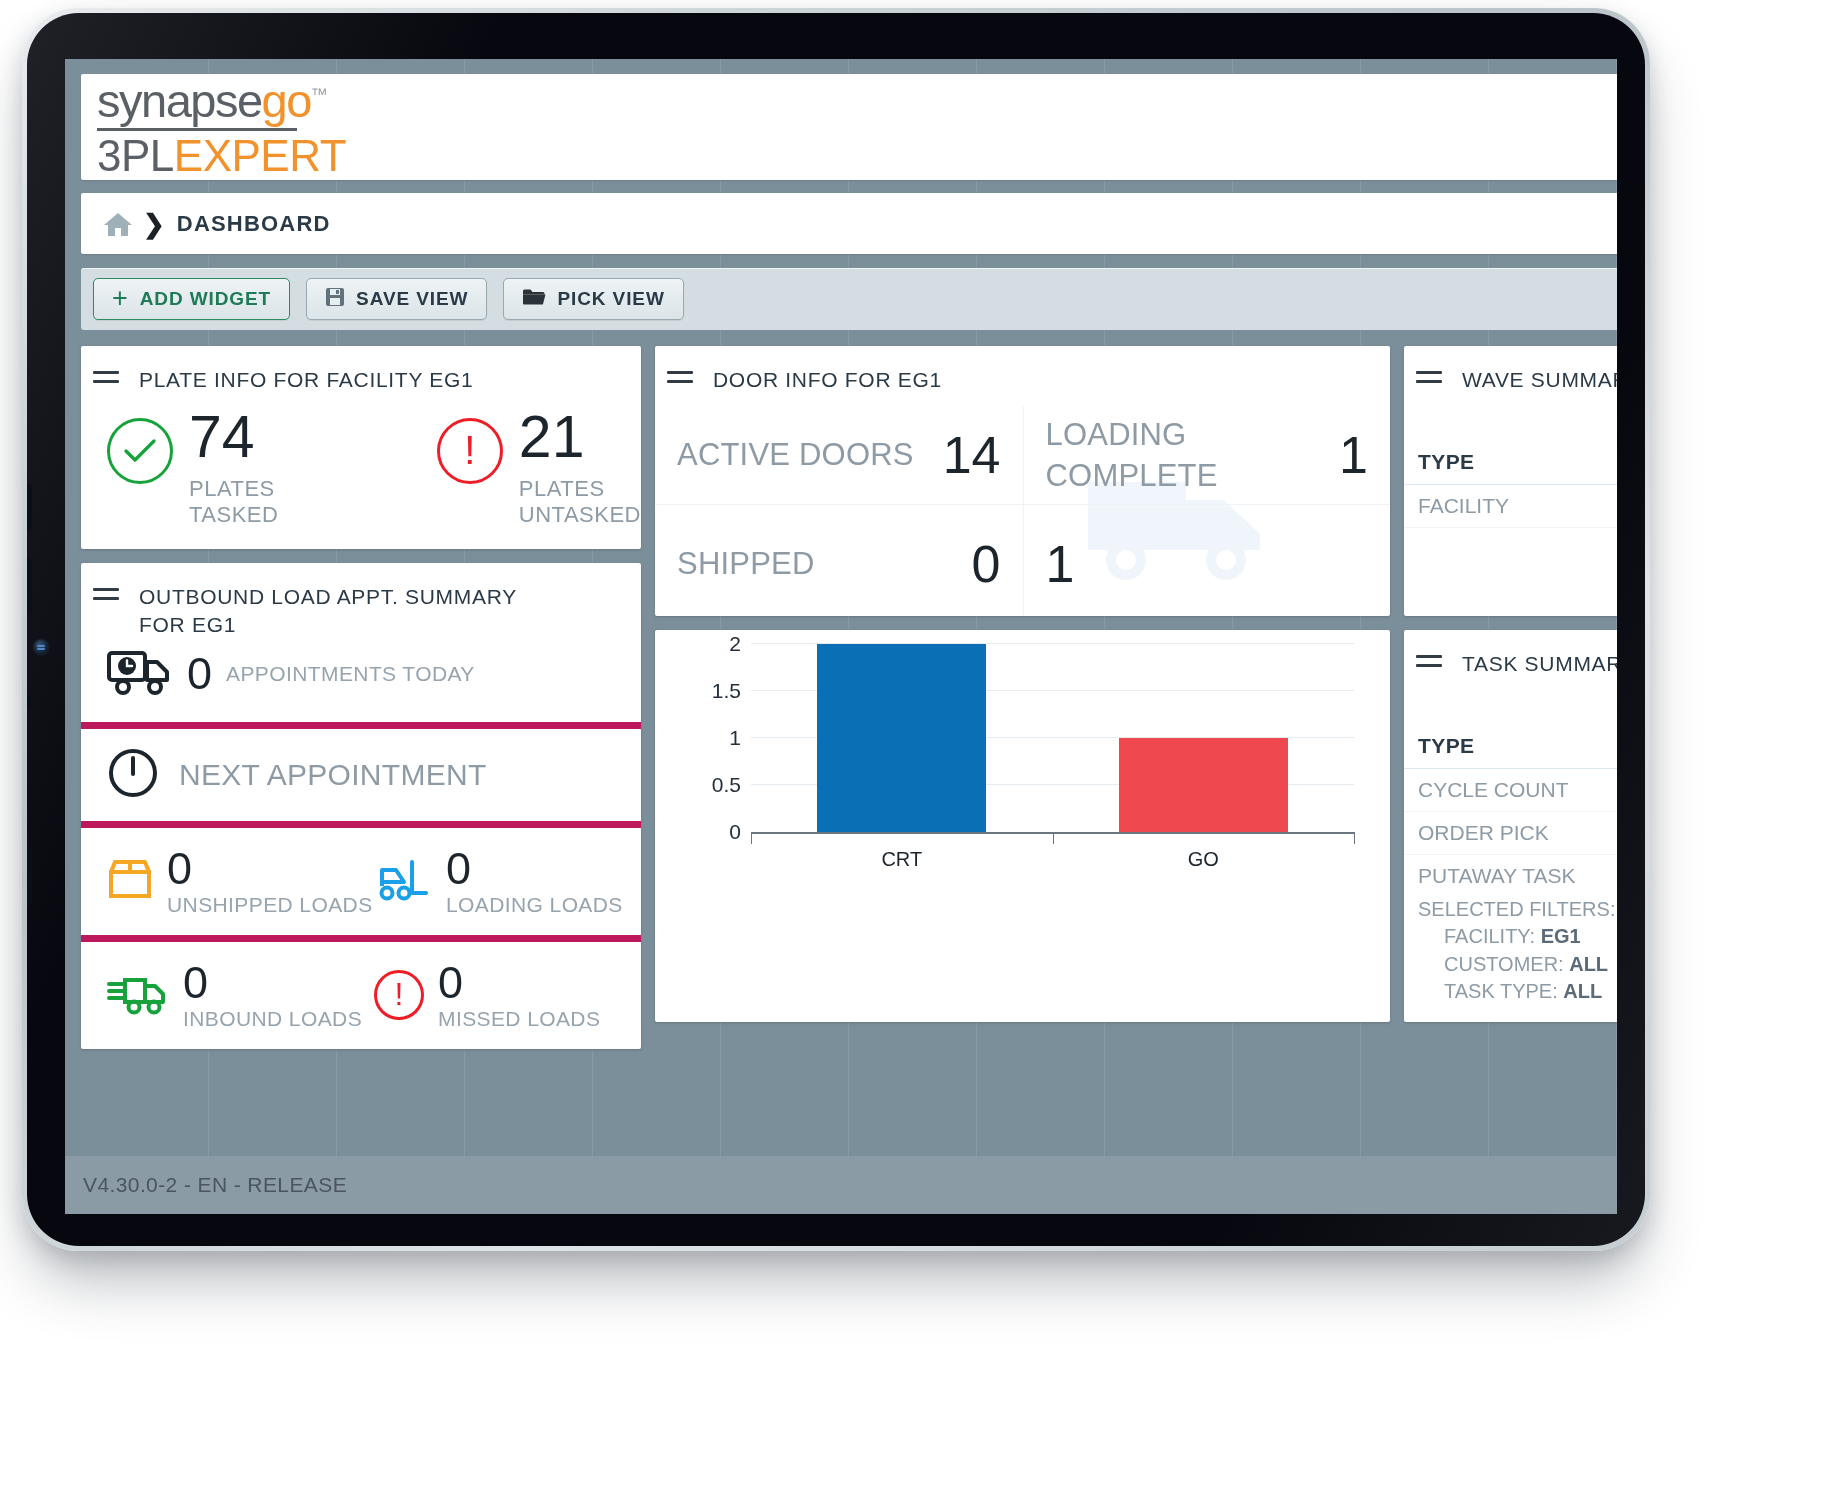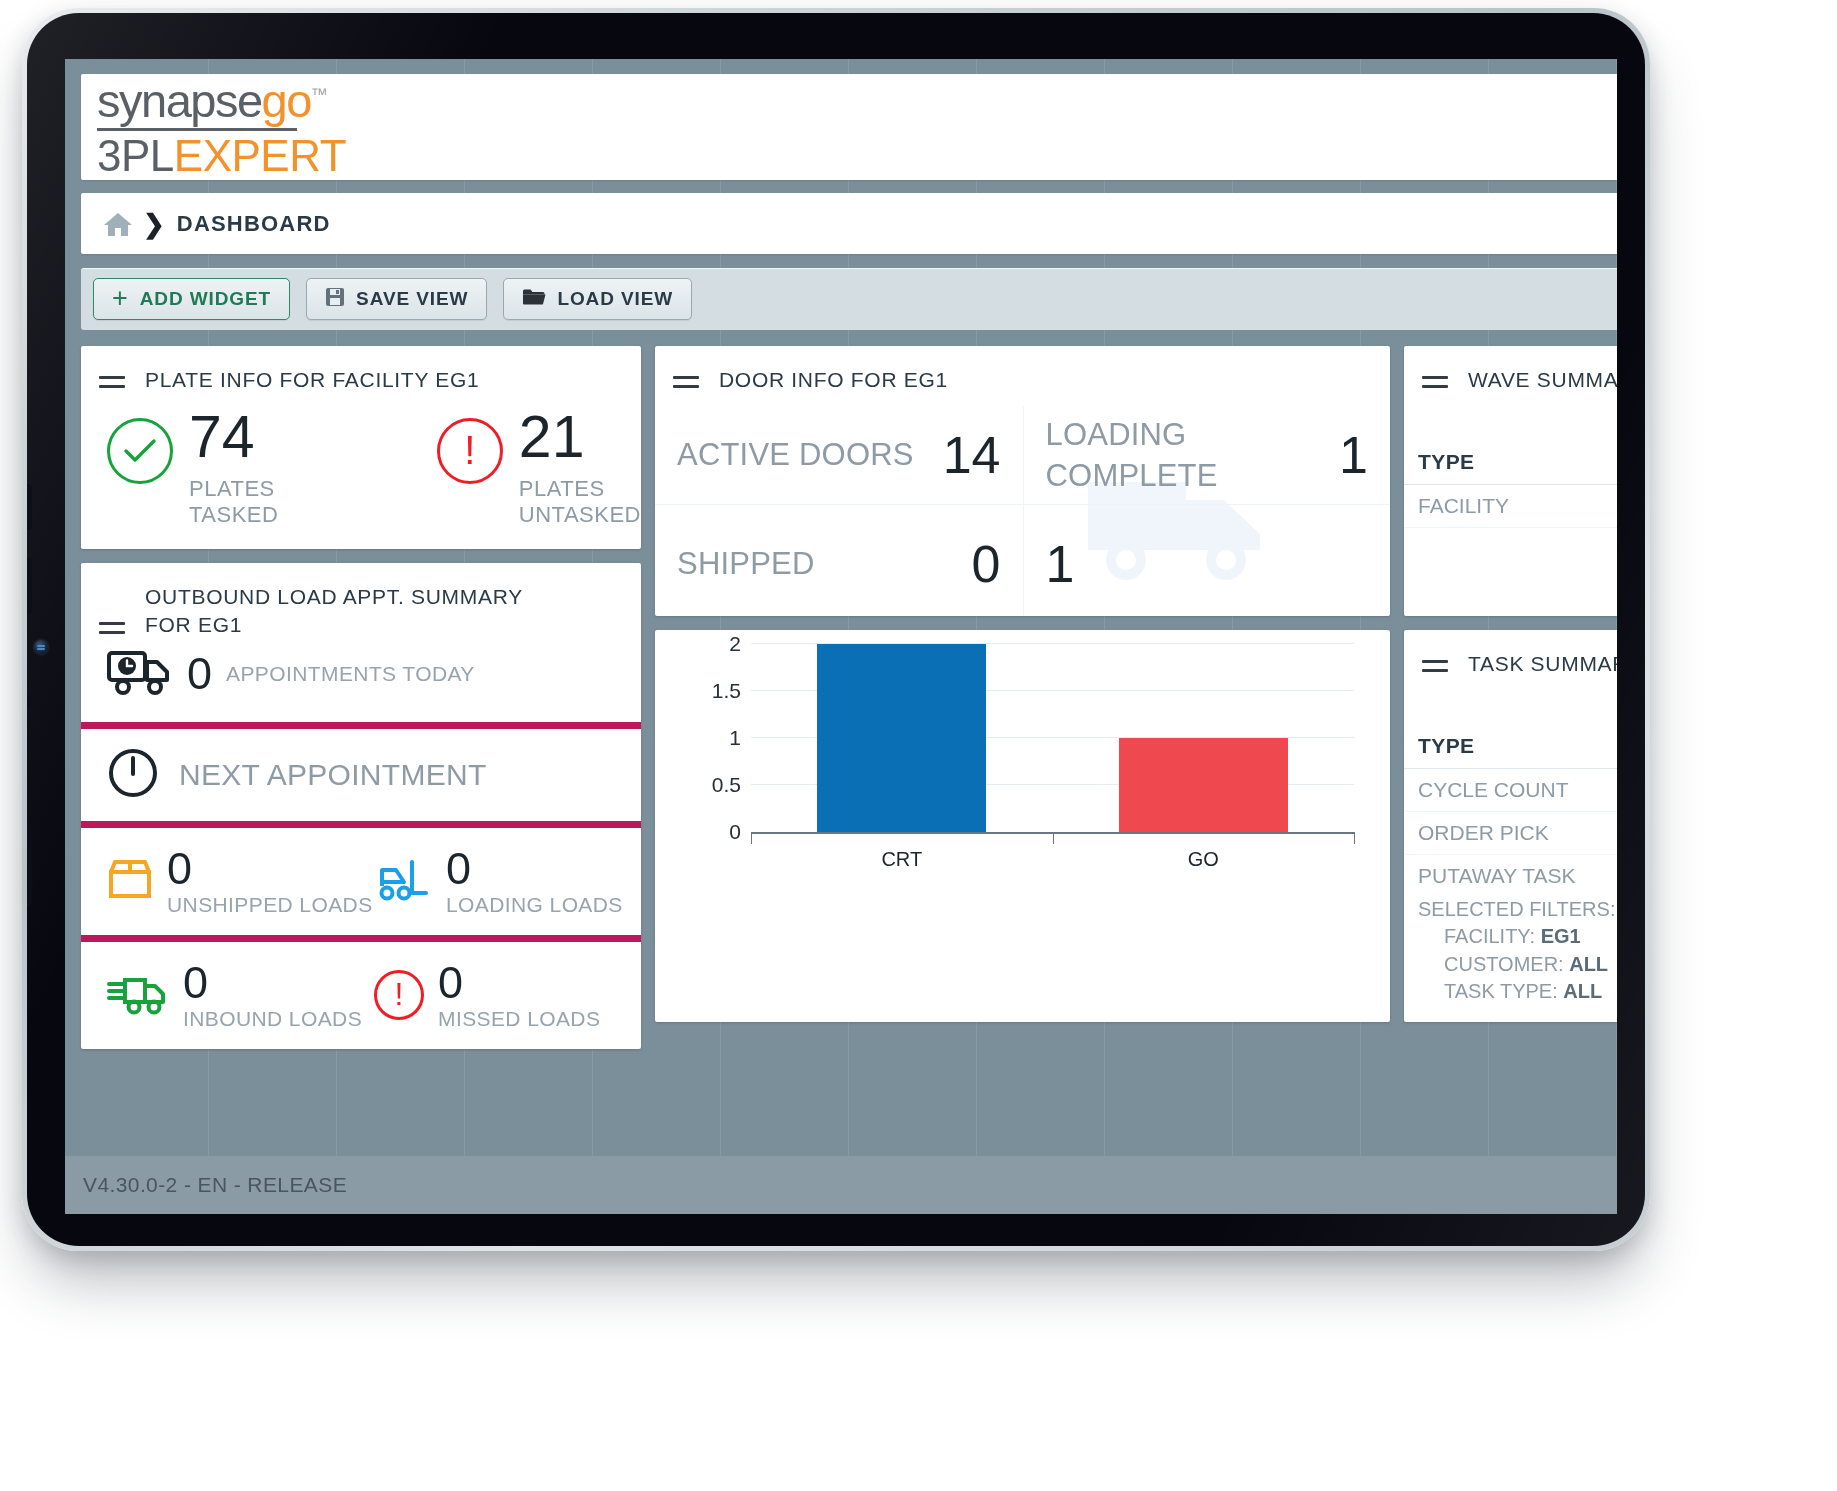--- a/index.html
+++ b/index.html
@@ -110,21 +110,21 @@
   }
   .col{display:flex;flex-direction:column;gap:14px;}
   #col-1{width:560px;}
   #col-2{width:735px;}
   #col-3{width:395px;}
 
   .widget{
     background:#fff;border-radius:2px;position:relative;overflow:hidden;
     box-shadow:0 1px 3px rgba(0,0,0,.18);
   }
-  .w-head{display:flex;align-items:flex-end;gap:20px;padding:20px 20px 12px 18px;}
+  .w-head{display:flex;align-items:flex-start;gap:20px;padding:20px 20px 12px 12px;}
   .drag{flex:0 0 auto;margin-top:5px;}
   .drag i{display:block;width:26px;height:3px;background:#333c44;margin-bottom:6px;border-radius:1px;}
   .w-title{font-size:21px;letter-spacing:.7px;color:#2b3a47;line-height:1.35;}
 
   
   #w-plate{height:203px;}
   #plate-body{display:flex;padding:0 0 0 26px;margin-top:2px;}
   .plate-cell{display:flex;align-items:flex-start;gap:16px;}
   .plate-cell.second{margin-left:100px;}
   .circ{width:66px;height:66px;border-radius:50%;box-sizing:border-box;display:flex;align-items:center;justify-content:center;flex:0 0 auto;margin-top:10px;}
@@ -252,21 +252,21 @@
             </span>
             <span>SAVE VIEW</span>
           </div>
           <div class="tb-btn" id="btn-load-view">
             <span>
               <svg width="24" height="19" viewBox="0 0 24 19" aria-hidden="true">
                 <path d="M1 4 A1.5 1.5 0 0 1 2.5 2.5 H8.5 L10.5 5 H21 A1.5 1.5 0 0 1 22.5 6.5 V7.5 H1 Z" fill="#2b3238"></path>
                 <path d="M1 7.5 H23.5 L21 17 A1 1 0 0 1 20 17.6 H2 A1 1 0 0 1 1 16.6 Z" fill="#2b3238"></path>
               </svg>
             </span>
-            <span>LOAD VIEW</span>
+            <span>PICK VIEW</span>
           </div>
         </div>
 
         <div id="grid">
 
           <div class="col" id="col-1">
 
             <div class="widget" id="w-plate">
               <div class="w-head">
                 <span class="drag">

